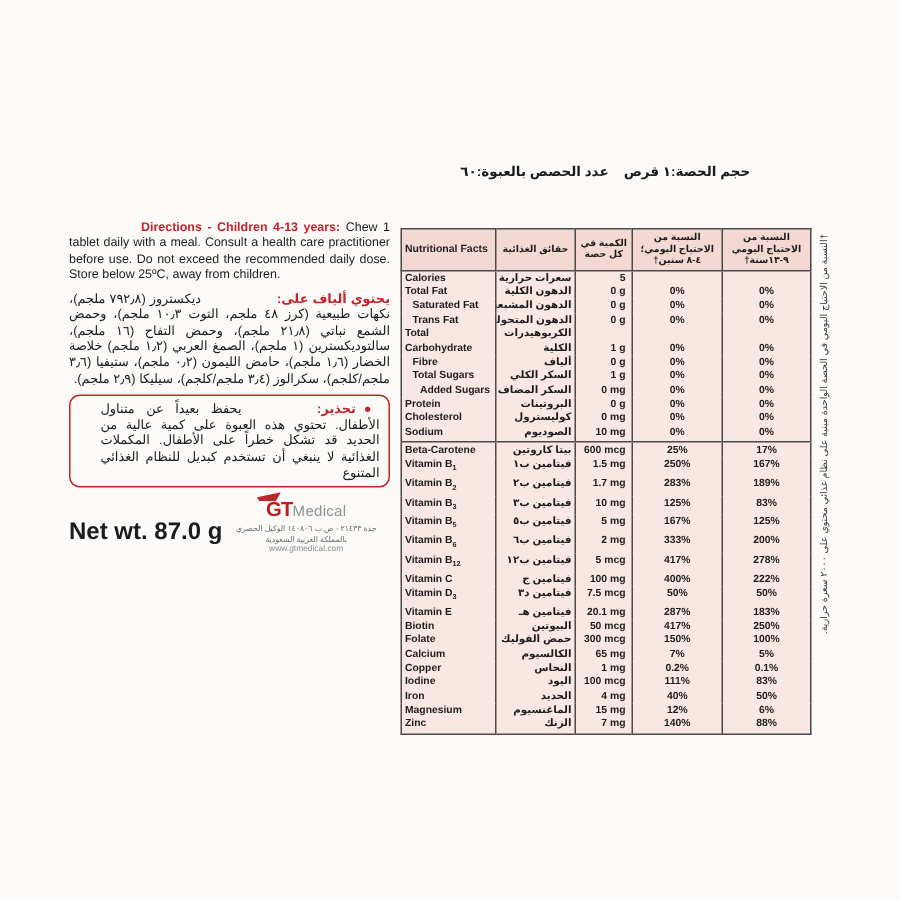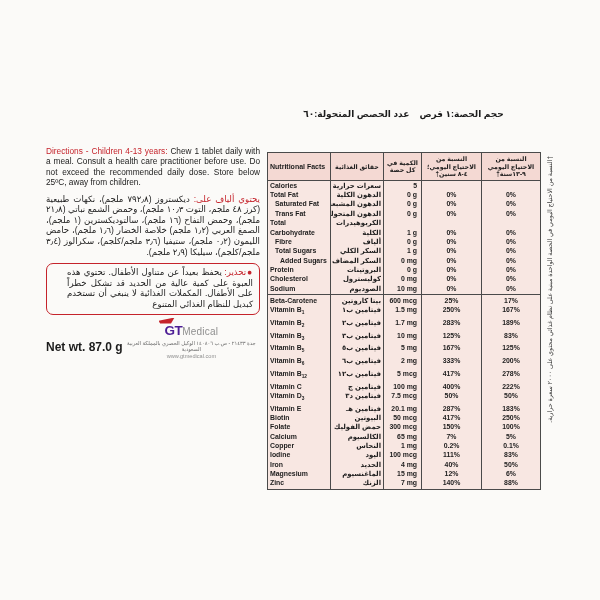--- a/index.html
+++ b/index.html
@@ -9,37 +9,37 @@
     font-family:"Liberation Sans","DejaVu Sans",sans-serif;
     color:#1c1c1c;
     -webkit-font-smoothing:antialiased;
   }
   .sheet{position:relative;width:600px;height:600px;background:#fbfaf8;overflow:hidden;}
 
   
   .left-col{position:absolute;left:46px;top:146px;width:214px;}
   .para-en{font-size:8.3px;line-height:10.4px;text-align:justify;margin:0 0 6px 0;}
   .para-ar{font-size:8.6px;line-height:10.6px;direction:rtl;text-align:justify;margin:0 0 6px 0;}
-  .lead-red{color:#c5232b;font-weight:normal;}
+  .lead-red{color:#c5232b;font-weight:bold;margin-left:48px;}
   .warn-box{
     border:1.4px solid #c5232b;border-radius:7px;
     padding:3px 6px 4px 20px;margin:2px 0 6px 0;
     direction:rtl;font-size:8.6px;line-height:10.6px;text-align:justify;
     background:transparent;
   }
   .bottom-row{display:flex;align-items:flex-end;justify-content:space-between;margin-top:2px;}
-  .net-wt{font-size:12px;font-weight:bold;white-space:nowrap;padding-bottom:6px;}
+  .net-wt{font-size:16px;font-weight:bold;white-space:nowrap;padding-bottom:6px;}
   .logo-block{width:146px;text-align:center;}
   .logo-line{position:relative;display:inline-block;line-height:14px;}
   .logo-swoosh{
     position:absolute;left:-6px;top:-5px;width:16px;height:6px;
     background:#c5232b;
     clip-path:polygon(0 55%,100% 0,78% 100%,10% 100%);
   }
-  .logo-gt{color:#4c1d95;font-weight:bold;font-size:13.5px;letter-spacing:-0.5px;}
+  .logo-gt{color:#b91c1c;font-weight:bold;font-size:13.5px;letter-spacing:-0.5px;}
   .logo-medical{color:#8f8f8f;font-size:10px;letter-spacing:0.2px;}
   .logo-address{font-size:5.2px;color:#6c6c6c;direction:rtl;line-height:6.5px;margin-top:1px;}
   .logo-url{font-size:5.6px;color:#8f8f8f;line-height:7px;}
 
   
   .ing-title{position:absolute;left:267px;top:96px;width:273px;text-align:center;
     font-size:9.5px;font-weight:bold;direction:rtl;}
   .serving-line{position:absolute;left:267px;top:109px;width:273px;text-align:center;
     font-size:9px;font-weight:bold;direction:rtl;white-space:nowrap;}
   .serving-gap{display:inline-block;width:10px;}
@@ -105,21 +105,21 @@
           <span class="logo-swoosh"></span>
           <span class="logo-gt">GT</span><span class="logo-medical">Medical</span>
         </span>
         <div class="logo-address">جدة ٢١٤٣٣ - ص.ب ١٤٠٨٠٦ الوكيل الحصري بالمملكة العربية السعودية</div>
         <div class="logo-url">www.gtmedical.com</div>
       </div>
     </div>
   </div>
 
 
-  <div class="serving-line"><span>حجم الحصة:١ قرص</span><span class="serving-gap"></span><span>عدد الحصص المتحولة:٦٠</span></div>
+  <div class="serving-line"><span>حجم الحصة:١ قرص</span><span class="serving-gap"></span><span>عدد الحصص بالعبوة:٦٠</span></div>
 
   <table class="nut">
     <colgroup>
       <col class="c-en">
         <col class="c-ar">
         <col class="c-amt">
         <col class="c-p1">
         <col class="c-p2">
     </colgroup>
     <thead>

